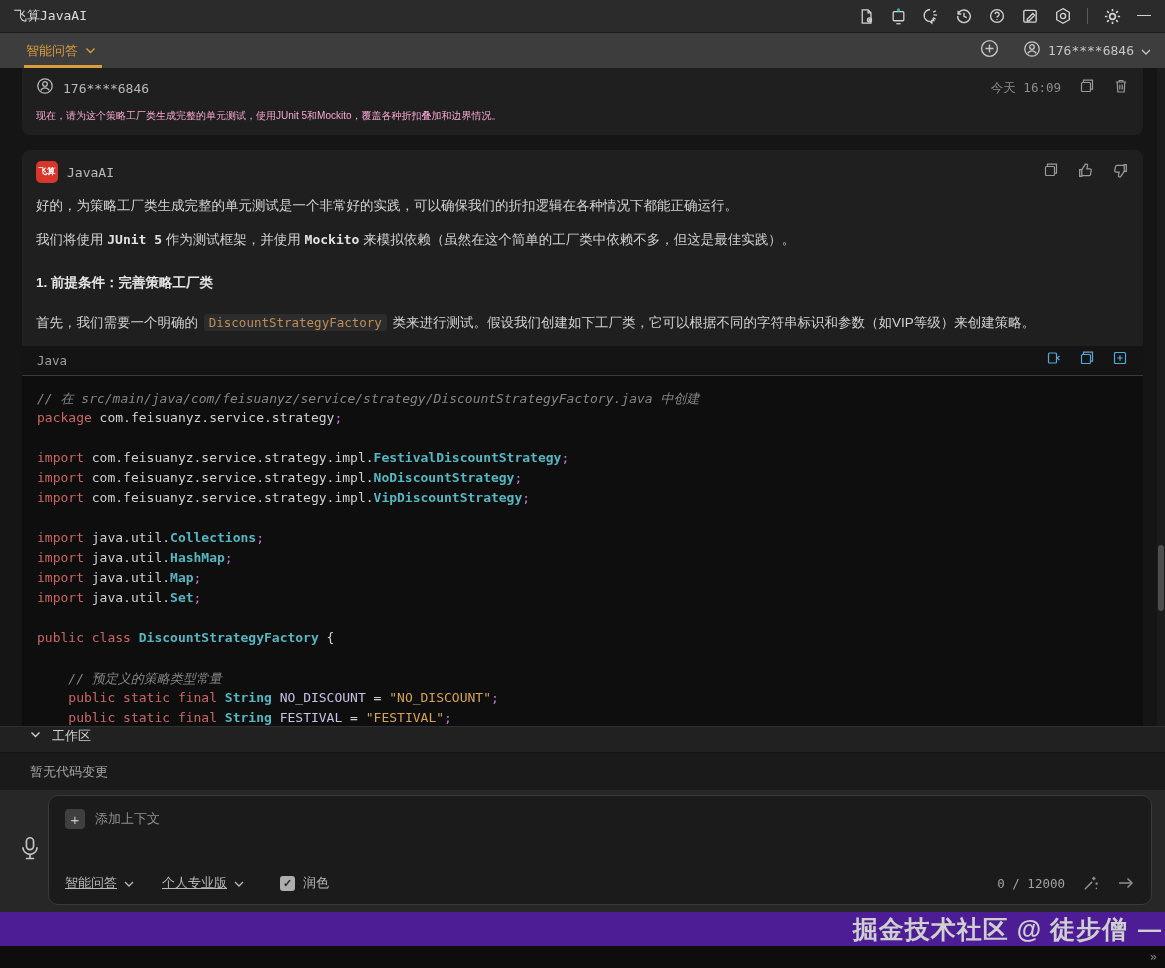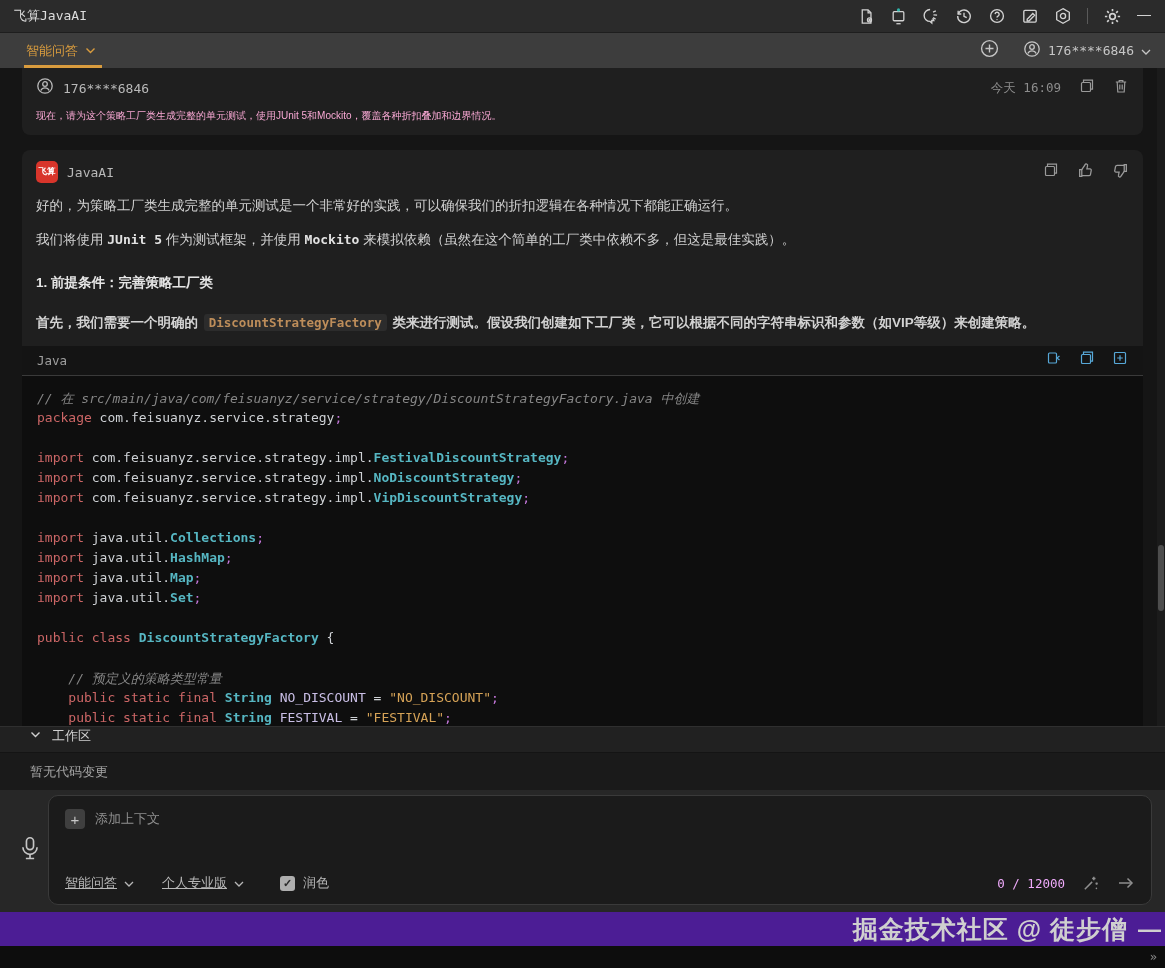--- a/index.html
+++ b/index.html
@@ -45,21 +45,21 @@
 
   .ai-msg { margin-top:15px; border-radius:8px 8px 0 0; padding-top:11px; height:600px; }
   .ai-logo {
     width:22px; height:22px; border-radius:5px; background:#d8352b; color:#ffffff;
     font-size:8.5px; font-weight:bold; display:flex; align-items:center; justify-content:center;
     letter-spacing:0;
   }
   .ai-p { padding:0 14px; font-size:13.5px; color:#d2d2d2; line-height:1.45; margin-top:13px; }
   .ai-h { padding:0 14px; font-size:13.5px; font-weight:bold; color:#e6e6e6; margin-top:25px; }
   .ai-p2 { margin-top:14px; }
-  .ai-p3 { margin-top:21px;font-weight:bold; }
+  .ai-p3 { margin-top:21px; }
   .inline-strong { font-family:"DejaVu Sans Mono",monospace; font-weight:bold; color:#e2e2e2; font-size:13px; }
   .inline-code {
     font-family:"DejaVu Sans Mono",monospace; font-size:12.5px; color:#bd8d5a;
     background:#2c2c2c; border-radius:3px; padding:1px 5px; margin:0 2px;
   }
 
   
   .code-block { margin-top:13px; background:#0e0e0e; }
   .code-head {
     height:30px; background:#141414; border-bottom:1px solid #3a3a3a;
@@ -106,21 +106,21 @@
   }
   .add-label { font-size:13px; color:#8f8f8f; }
   .composer-bottom { display:flex; align-items:center; }
   .select { display:flex; align-items:center; gap:7px; color:#b8b8b8; font-size:13px; margin-right:28px;text-decoration:underline; }
   .checkbox-wrap { display:flex; align-items:center; gap:8px; color:#b8b8b8; font-size:13px; margin-left:8px; }
   .checkbox {
     width:15px; height:15px; background:#aeaeae; border-radius:3px; color:#2b2b2b;
     font-size:11px; font-weight:bold; display:flex; align-items:center; justify-content:center;
   }
   .composer-right { margin-left:auto; display:flex; align-items:center; gap:17px; }
-  .char-counter { font-family:"DejaVu Sans Mono",monospace; font-size:12.5px; color:#f0abfc; }
+  .char-counter { font-family:"DejaVu Sans Mono",monospace; font-size:12.5px; color:#a3a3a3; }
   .composer-right svg { display:block; color:#8f8f8f; }
 
   
   .watermark-band {
     height:34px; background:#4c1d95; display:flex; align-items:center; justify-content:flex-end;
     padding-right:4px;
   }
   .wm-text { font-size:25px; font-weight:bold; color:#cfcfcf; letter-spacing:1px; }
   .wm-dash { font-size:23px; font-weight:bold; color:#cfcfcf; margin-left:10px; }
   .bottom-strip {

